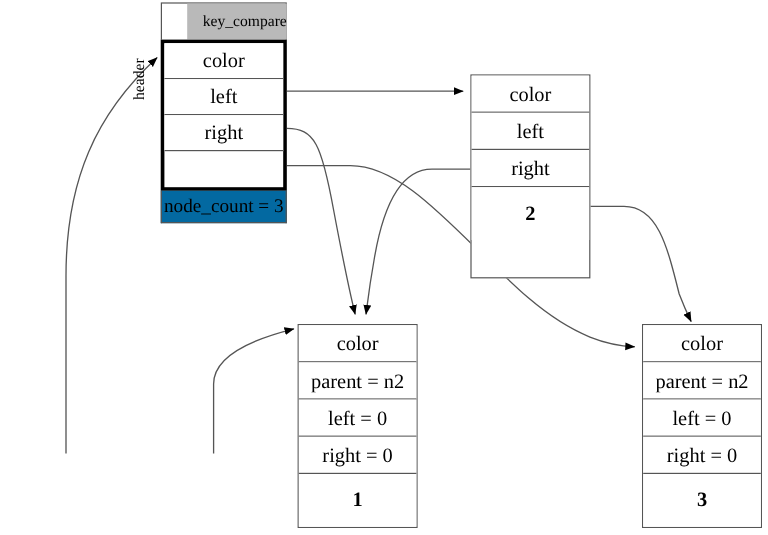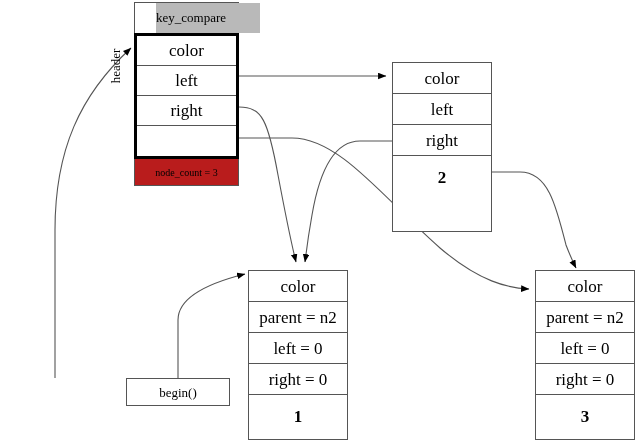--- a/index.html
+++ b/index.html
@@ -57,24 +57,24 @@
     width: 105px;
     height: 183px;
     box-sizing: border-box;
     border: 1px solid #555555;
     background: #ffffff;
   }
   .keycompare {
     position: absolute;
     left: 21px;
     top: 0px;
-    width: 104px;
+    width: 83px;
     height: 30px;
     line-height: 30px;
-    text-align: left;
+    text-align: right;
     font-size: 13px;
     background: #b9b9b9;
     color: #000000;
     white-space: nowrap;
   }
   .header-inner {
     position: absolute;
     left: -1px;
     top: 30px;
     width: 105px;
@@ -90,24 +90,24 @@
   }
   .nodecount {
     position: absolute;
     left: -1px;
     top: 156px;
     width: 105px;
     height: 27px;
     line-height: 27px;
     box-sizing: border-box;
     text-align: center;
-    font-size: 10px;
+    font-size: 16px;
     border: 1px solid #555555;
     border-top: none;
-    background: #b91c1c;
+    background: #0369a1;
     white-space: nowrap;
   }
   .header-label {
     position: absolute;
     left: 108px;
     top: 73px;
     width: 70px;
     font-size: 13px;
     color: #000000;
     transform: rotate(-90deg);
@@ -188,15 +188,14 @@
 
   <div class="node" style="left:535px; top:270px; width:100px; height:170px;">
     <div class="row">color</div>
     <div class="row">parent = n2</div>
     <div class="row">left = 0</div>
     <div class="row">right = 0</div>
     <div class="row idrow">3</div>
   </div>
 
 
-  <div class="callbox" style="left:126px; top:378px;">begin()</div>
 
 </div>
 
 </body></html>

